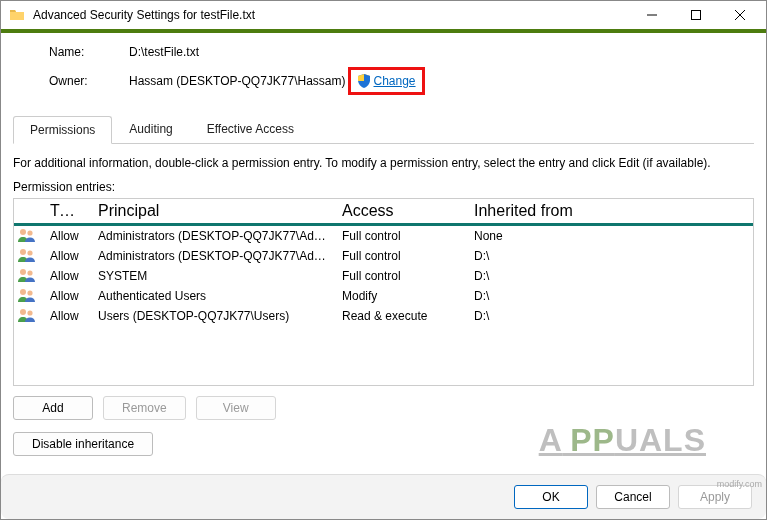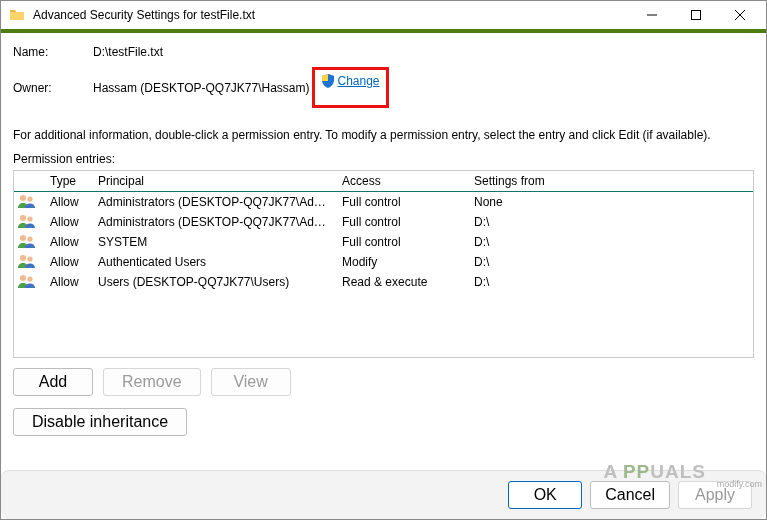--- a/index.html
+++ b/index.html
@@ -5,49 +5,49 @@
   * { box-sizing: border-box; font-family: "Segoe UI", Tahoma, sans-serif; }
   body { margin: 0; background: #fff; font-size: 12px; color: #000; }
   .window { width: 767px; height: 520px; border: 1px solid #888; background: #fff; position: relative; display: flex; flex-direction: column; }
   .titlebar { height: 32px; display: flex; align-items: center; padding: 0 4px 0 8px; border-bottom: 4px solid #4d7c0f; }
   .titlebar-icon { width: 16px; height: 16px; margin-right: 8px; }
   .title-text { flex: 1; font-size: 12px; }
   .win-controls { display: flex; }
   .win-btn { width: 44px; height: 30px; display: flex; align-items: center; justify-content: center; }
   .content { flex: 1; padding: 12px; display: flex; flex-direction: column; }
   .field-row { display: flex; align-items: center; margin-bottom: 8px; font-size: 12px; }
-  .field-label { width: 80px; }
+  .field-label { width: 80px; margin-left: 36px; }
   .owner-row { display: flex; align-items: center; }
   .shield-icon { width: 14px; height: 14px; margin: 0 3px 0 2px; }
   .change-link { color: #0067c0; text-decoration: underline; cursor: pointer; }
-  .highlight { border: 3px solid #e11; padding: 4px 6px 17px 4px; display: inline-flex; align-items: center; margin-left: 2px; }
+  .highlight { border: 3px solid #e11; padding: 4px 6px 4px 4px; display: inline-flex; align-items: center; margin-left: 2px; }
   .tabs { display: flex; border-bottom: 1px solid #ccc; margin-top: 12px; }
   .tab { padding: 6px 16px; font-size: 12px; border: 1px solid transparent; border-bottom: none; cursor: pointer; color: #222; }
   .tab.active { border: 1px solid #ccc; border-bottom: 1px solid #fff; background: #fff; position: relative; top: 1px; border-radius: 3px 3px 0 0; }
   .info-text { margin: 12px 0 10px 0; font-size: 12px; }
   .entries-label { font-size: 12px; margin-bottom: 4px; }
   .table-wrap { border: 1px solid #ccc; height: 188px; overflow: hidden; }
-  .table-head { display: flex; background: #fff; border-bottom: 1px solid #0f766e; font-size: 12px; }
+  .table-head { display: flex; background: #fff; border-bottom: 3px solid #0f766e; font-size: 16px; }
   .th, .td { padding: 3px 8px; white-space: nowrap; overflow: hidden; text-overflow: ellipsis; }
   .col-icon { width: 28px; flex: none; padding: 2px 4px; }
   .col-type { width: 48px; flex: none; }
   .col-principal { width: 244px; flex: none; }
   .col-access { width: 132px; flex: none; }
   .col-inherited { flex: 1; }
   .table-body { font-size: 12px; }
   .tr { display: flex; align-items: center; height: 20px; }
   .users-icon { width: 18px; height: 14px; }
   .btn-row { display: flex; gap: 10px; margin-top: 10px; }
-  .btn { border: 1px solid #bcbcbc; background: #fdfdfd; padding: 4px 18px; font-size: 16px; border-radius: 3px; cursor: pointer; min-width: 80px; text-align: center; }
+  .btn { border: 1px solid #bcbcbc; background: #fdfdfd; padding: 4px 18px; font-size: 12px; border-radius: 3px; cursor: pointer; min-width: 80px; text-align: center; }
   .btn.disabled { color: #9a9a9a; border-color: #d6d6d6; cursor: default; }
   .footer { border-top: 1px solid #ddd; padding: 10px 14px; display: flex; justify-content: flex-end; gap: 8px; background: #f3f3f3; border-radius: 8px; }
   .footer .btn { min-width: 74px; padding: 4px 14px; background: #fff; }
   .footer .btn.primary { border-color: #0067c0; }
   .inherit-row { margin-top: 12px; }
-  .watermark { position: absolute; right: 60px; bottom: 36px; font-size: 19px; font-weight: 700; color: #bfbfbf; letter-spacing: 1px; font-family: Arial, sans-serif; pointer-events: none; }
+  .watermark { position: absolute; right: 60px; bottom: 60px; font-size: 32px; font-weight: 700; color: #bfbfbf; letter-spacing: 1px; font-family: Arial, sans-serif; pointer-events: none; text-decoration: underline; }
   .watermark .pp { color: #9db88a; }
   .corner { position: absolute; right: 4px; bottom: 30px; font-size: 9px; color: #aaa; pointer-events: none; }
 </style>
 </head>
 <body>
 
 <div class="window">
 
   <div class="titlebar">
     <span class="titlebar-icon">
@@ -99,31 +99,36 @@
                 <path fill="#1e73d6" d="M7 0l6 2v5H7z"></path>
                 <path fill="#d63f3f" d="M1 7h6v7C4 13 1 10 1 7z" opacity="0"></path>
                 <path fill="#3ec26f" d="M7 7h6c0 3-3 6-6 7z" opacity="0"></path>
               </svg>
           </span>
           <span class="change-link">Change</span>
         </span>
       </div>
     </div>
 
+    <div class="tabs">
+      <div class="tab active">Permissions</div>
+      <div class="tab">Auditing</div>
+      <div class="tab">Effective Access</div>
+    </div>
 
     <div class="info-text">For additional information, double-click a permission entry. To modify a permission entry, select the entry and click Edit (if available).</div>
     <div class="entries-label">Permission entries:</div>
 
     <div class="table-wrap">
       <div class="table-head">
         <div class="th col-icon"></div>
         <div class="th col-type">Type</div>
         <div class="th col-principal">Principal</div>
         <div class="th col-access">Access</div>
-        <div class="th col-inherited">Settings from</div>
+        <div class="th col-inherited">Inherited from</div>
       </div>
       <div class="table-body" id="table-body">
           <div class="tr">
             <div class="td col-icon"><svg class="users-icon" viewBox="0 0 18 14">
                 <circle cx="5" cy="4" r="3" fill="#f2b98e"></circle>
                 <path fill="#4b9f4b" d="M0 14c0-3 2-5 5-5s5 2 5 5z"></path>
                 <circle cx="12" cy="5" r="2.6" fill="#f2b98e"></circle>
                 <path fill="#4573c4" d="M7 14c0-2.6 2-4.5 5-4.5s5 1.9 5 4.5z"></path>
               </svg></div>
             <div class="td col-type">Allow</div>

